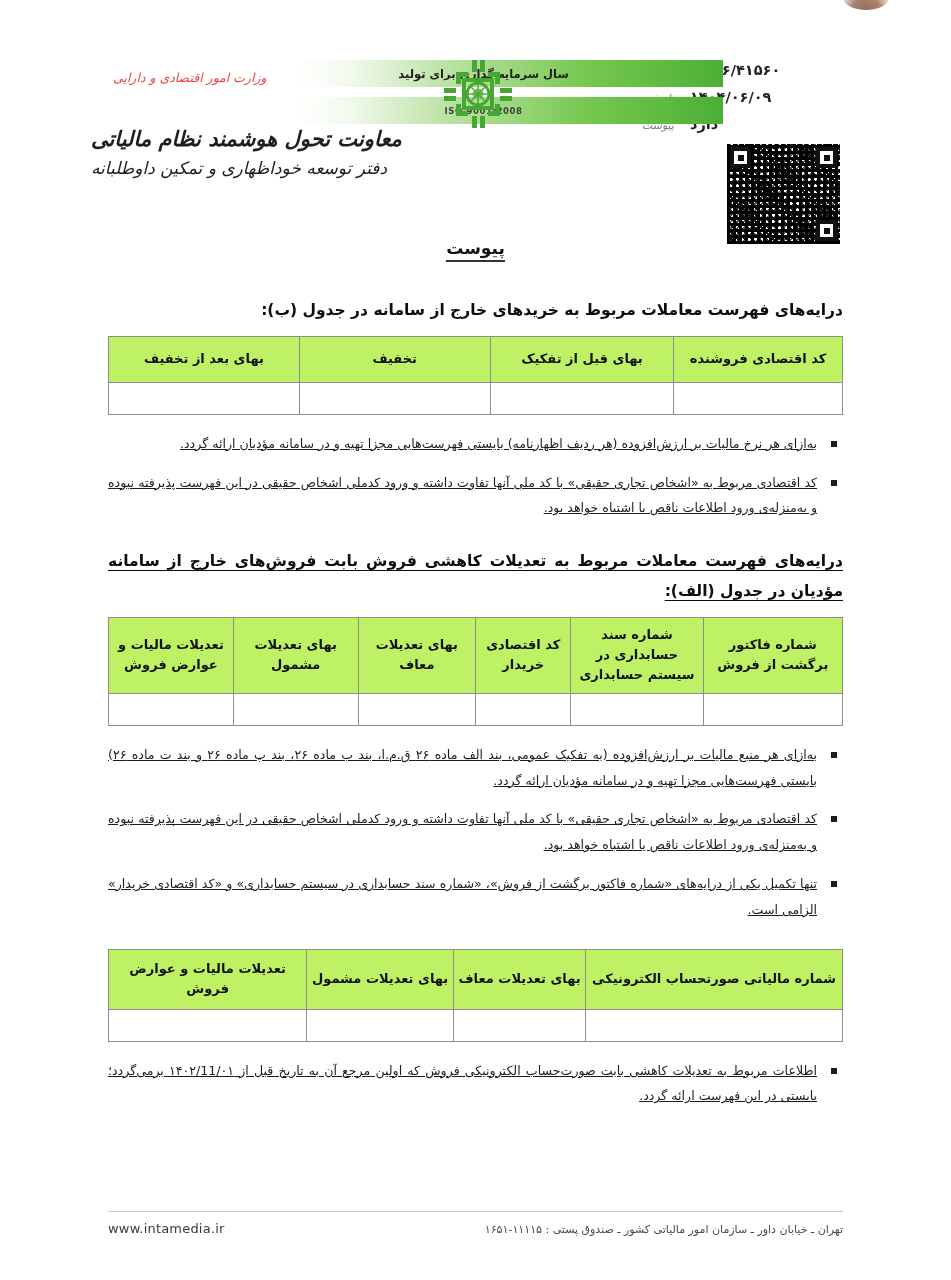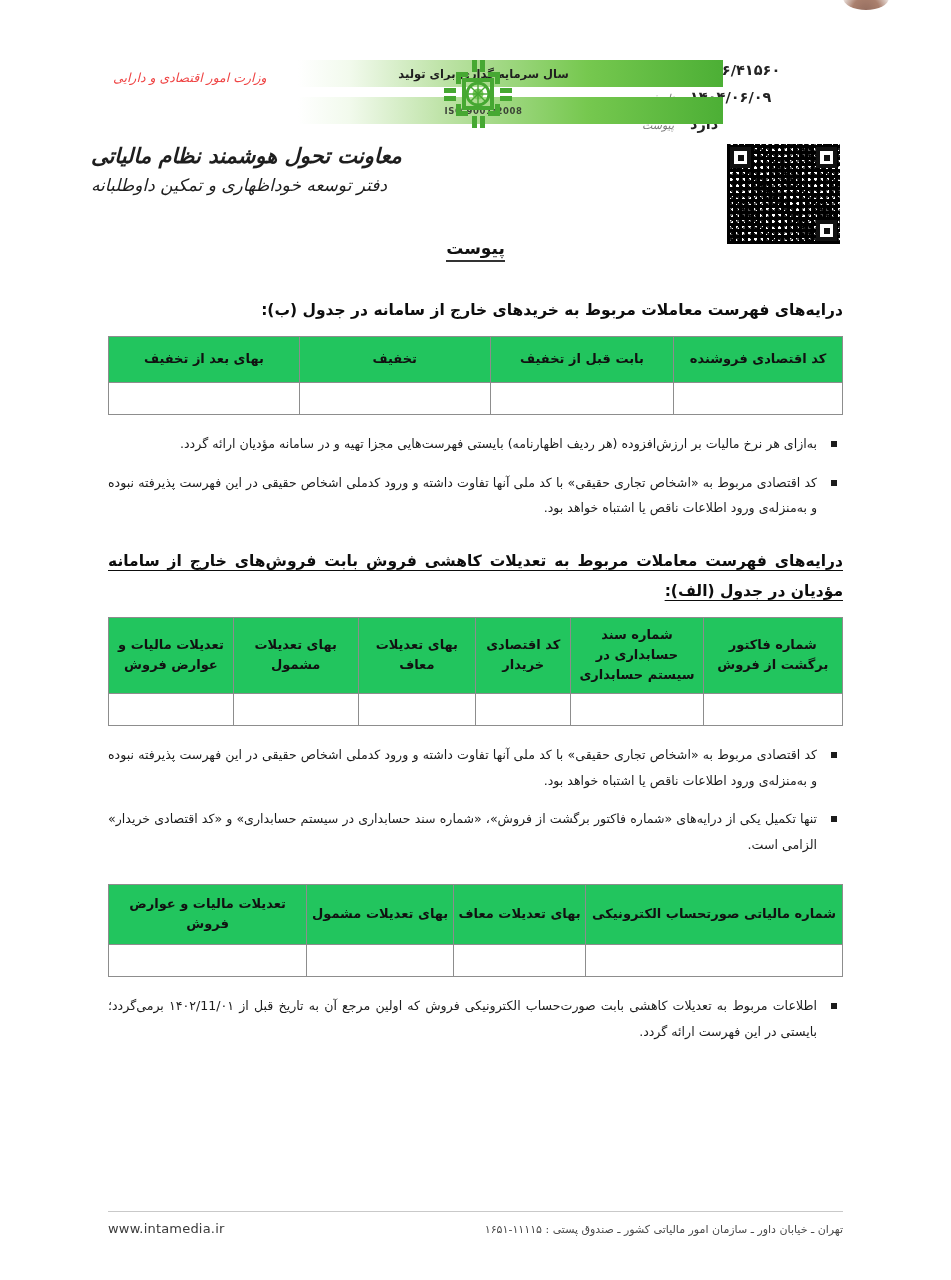--- a/index.html
+++ b/index.html
@@ -180,21 +180,21 @@
     height: 27px;
     line-height: 27px;
     font-family: "DejaVu Serif", "Liberation Serif", serif;
     font-style: italic;
     white-space: nowrap;
   }
   .org-line + .org-line { margin-top: 10px; }
 
   .dept-lines {
     position: absolute;
-    top: 88px;
+    top: 71px;
     right: 500px;
     width: 360px;
     text-align: left;
   }
   .dept-line {
     font-family: "DejaVu Serif", "Liberation Serif", serif;
     font-style: italic;
     color: #1e1e1e;
     white-space: nowrap;
   }
@@ -241,21 +241,21 @@
     margin-bottom: 16px;
   }
   table.grid th,
   table.grid td {
     border: 1px solid #8d8d8d;
     text-align: center;
     vertical-align: middle;
     font-size: 13px;
   }
   table.grid th {
-    background: #22c55e;
+    background: #bef264;
     font-weight: 700;
     color: #111;
     padding: 7px 4px;
     line-height: 1.55;
     height: 46px;
   }
   table.grid td {
     background: #ffffff;
     height: 32px;
   }
@@ -268,20 +268,21 @@
     padding: 0;
   }
   ul.notes li {
     position: relative;
     padding-right: 26px;
     margin-bottom: 13px;
     font-size: 12.6px;
     line-height: 2.05;
     text-align: justify;
     color: #1c1c1c;
+    text-decoration: underline;
   }
   ul.notes li::before {
     content: "";
     position: absolute;
     right: 6px;
     top: 10px;
     width: 6px;
     height: 6px;
     background: #1c1c1c;
   }
@@ -398,21 +399,21 @@
     <div class="attach-title">
       <span>پیوست</span>
     </div>
 
     <div class="section">
       <div class="section-heading">درایه‌های فهرست معاملات مربوط به خریدهای خارج از سامانه در جدول (ب):</div>
       <table class="grid">
         <thead>
           <tr>
             <th style="width:23%">کد اقتصادی فروشنده</th>
-            <th style="width:25%">بابت قبل از تخفیف</th>
+            <th style="width:25%">بهای قبل از تفکیک</th>
             <th style="width:26%">تخفیف</th>
             <th style="width:26%">بهای بعد از تخفیف</th>
           </tr>
         </thead>
         <tbody>
           <tr>
             <td></td>
             <td></td>
             <td></td>
             <td></td>
@@ -443,20 +444,21 @@
             <td></td>
             <td></td>
             <td></td>
             <td></td>
             <td></td>
             <td></td>
           </tr>
         </tbody>
       </table>
       <ul class="notes">
+        <li>به‌ازای هر منبع مالیات بر ارزش‌افزوده (به تفکیک عمومی، بند الف ماده ۲۶ ق.م.ا، بند ب ماده ۲۶، بند پ ماده ۲۶ و بند ت ماده ۲۶) بایستی فهرست‌هایی مجزا تهیه و در سامانه مؤدیان ارائه گردد.</li>
         <li>کد اقتصادی مربوط به «اشخاص تجاری حقیقی» با کد ملی آنها تفاوت داشته و ورود کدملی اشخاص حقیقی در این فهرست پذیرفته نبوده و به‌منزله‌ی ورود اطلاعات ناقص یا اشتباه خواهد بود.</li>
         <li>تنها تکمیل یکی از درایه‌های «شماره فاکتور برگشت از فروش»، «شماره سند حسابداری در سیستم حسابداری» و «کد اقتصادی خریدار» الزامی است.</li>
       </ul>
     </div>
 
     <div class="section">
       <table class="grid mid">
         <thead>
           <tr>
             <th style="width:35%">شماره مالیاتی صورتحساب الکترونیکی</th>

